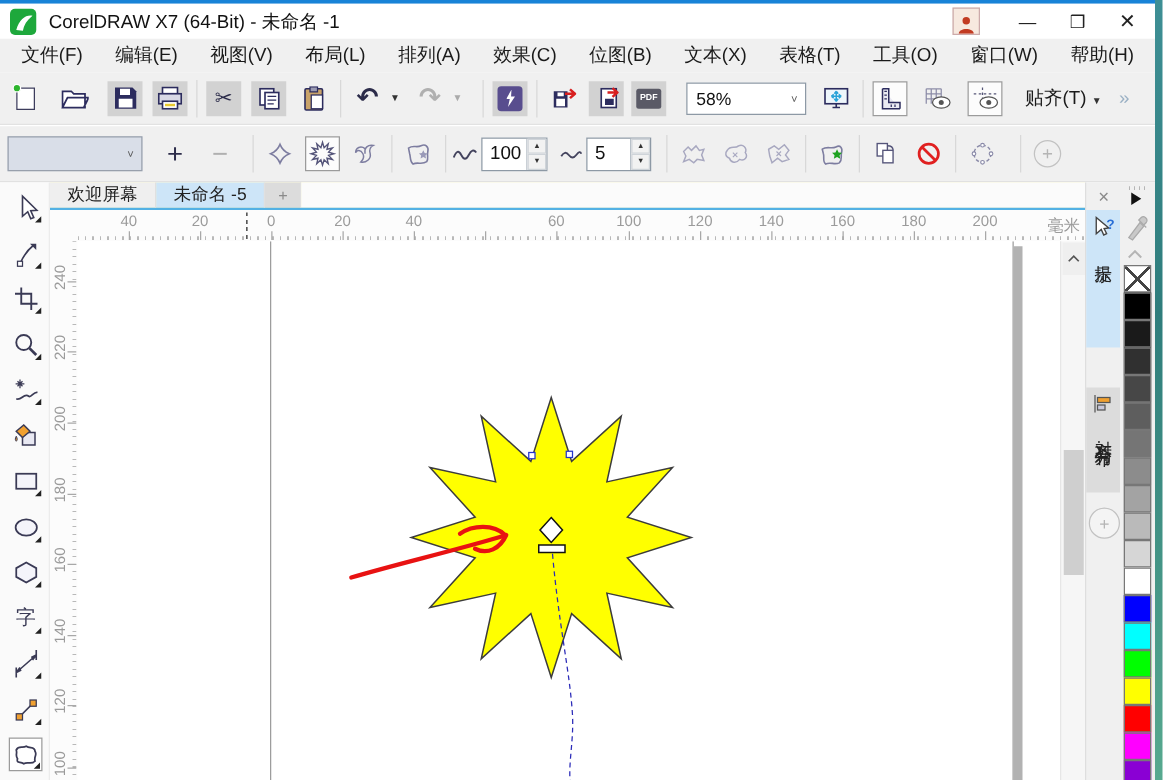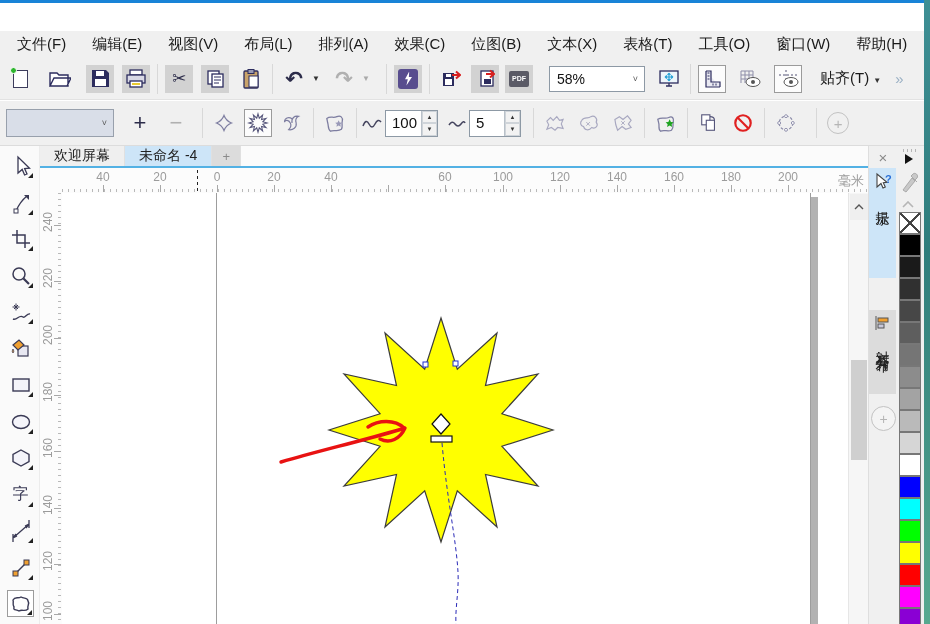--- a/index.html
+++ b/index.html
@@ -141,20 +141,39 @@
   .launch { width:20px; height:20px; background:#584d8e; border-radius:3px; position:relative; }
   .launch:before { content:""; position:absolute; left:7px; top:3px; width:7px; height:14px; background:#fff;
     clip-path:polygon(60% 0,0 55%,40% 55%,20% 100%,100% 40%,55% 40%); }
 </style>
 </head>
 <body>
 
 <div id="win">
 
   <div id="topline"></div>
+  <div id="titlebar">
+    <div id="logo">
+      <svg viewBox="0 0 21 21">
+          <path d="M5 17 C7.5 8 13 4.5 18 5.5 C13.5 9 11 13 10.3 17.5 Z" fill="#fff"></path>
+        </svg>
+    </div>
+    <span id="title">CorelDRAW X7 (64-Bit) - 未命名 -1</span>
+    <div id="tb-right">
+      <div id="avatar">
+        <svg width="16" height="16" viewBox="0 0 16 16">
+            <circle cx="8" cy="5.5" r="3" fill="#c23b22"></circle>
+            <path d="M2 16 C2 11 14 11 14 16 Z" fill="#c23b22"></path>
+          </svg>
+      </div>
+      <div class="wbtn">—</div>
+      <div class="wbtn">❒</div>
+      <div class="wbtn close">✕</div>
+    </div>
+  </div>
 
   <div id="menubar">
       <div class="menu-item">文件(F)</div>
       <div class="menu-item">编辑(E)</div>
       <div class="menu-item">视图(V)</div>
       <div class="menu-item">布局(L)</div>
       <div class="menu-item">排列(A)</div>
       <div class="menu-item">效果(C)</div>
       <div class="menu-item">位图(B)</div>
       <div class="menu-item">文本(X)</div>
@@ -471,21 +490,21 @@
         <div class="tool active" style="top: 444px;">
           <svg width="24" height="24" viewBox="0 0 24 24">
             <path d="M4 8 C6 4 9 7 12 5 C15 7 19 5 19 9 C21 12 18 13 19 17 C16 20 13 17 10 19 C7 17 4 19 5 15 C3 12 5 11 4 8 Z" fill="none" stroke="#3a3a55" stroke-width="1.4"></path>
           </svg>
           <div class="fly"></div>
         </div>
       </div>
 
     <div id="tabstrip">
         <div class="dtab">欢迎屏幕</div>
-        <div class="dtab active">未命名 -4</div>
+        <div class="dtab active">未命名 -5</div>
         <div class="dtab newtab">+</div>
         <div id="tabfill"></div>
       </div>
 
     <div id="corner">
       <svg width="22" height="25" viewBox="0 0 22 25">
           <path d="M2 18 H20 M11 6 V24" stroke="#333" stroke-dasharray="3,2" fill="none"></path>
           <path d="M8 9 L11 6 L14 9 M8 15 L11 18" stroke="#333" fill="none" stroke-width="0.8"></path>
         </svg>
     </div>

